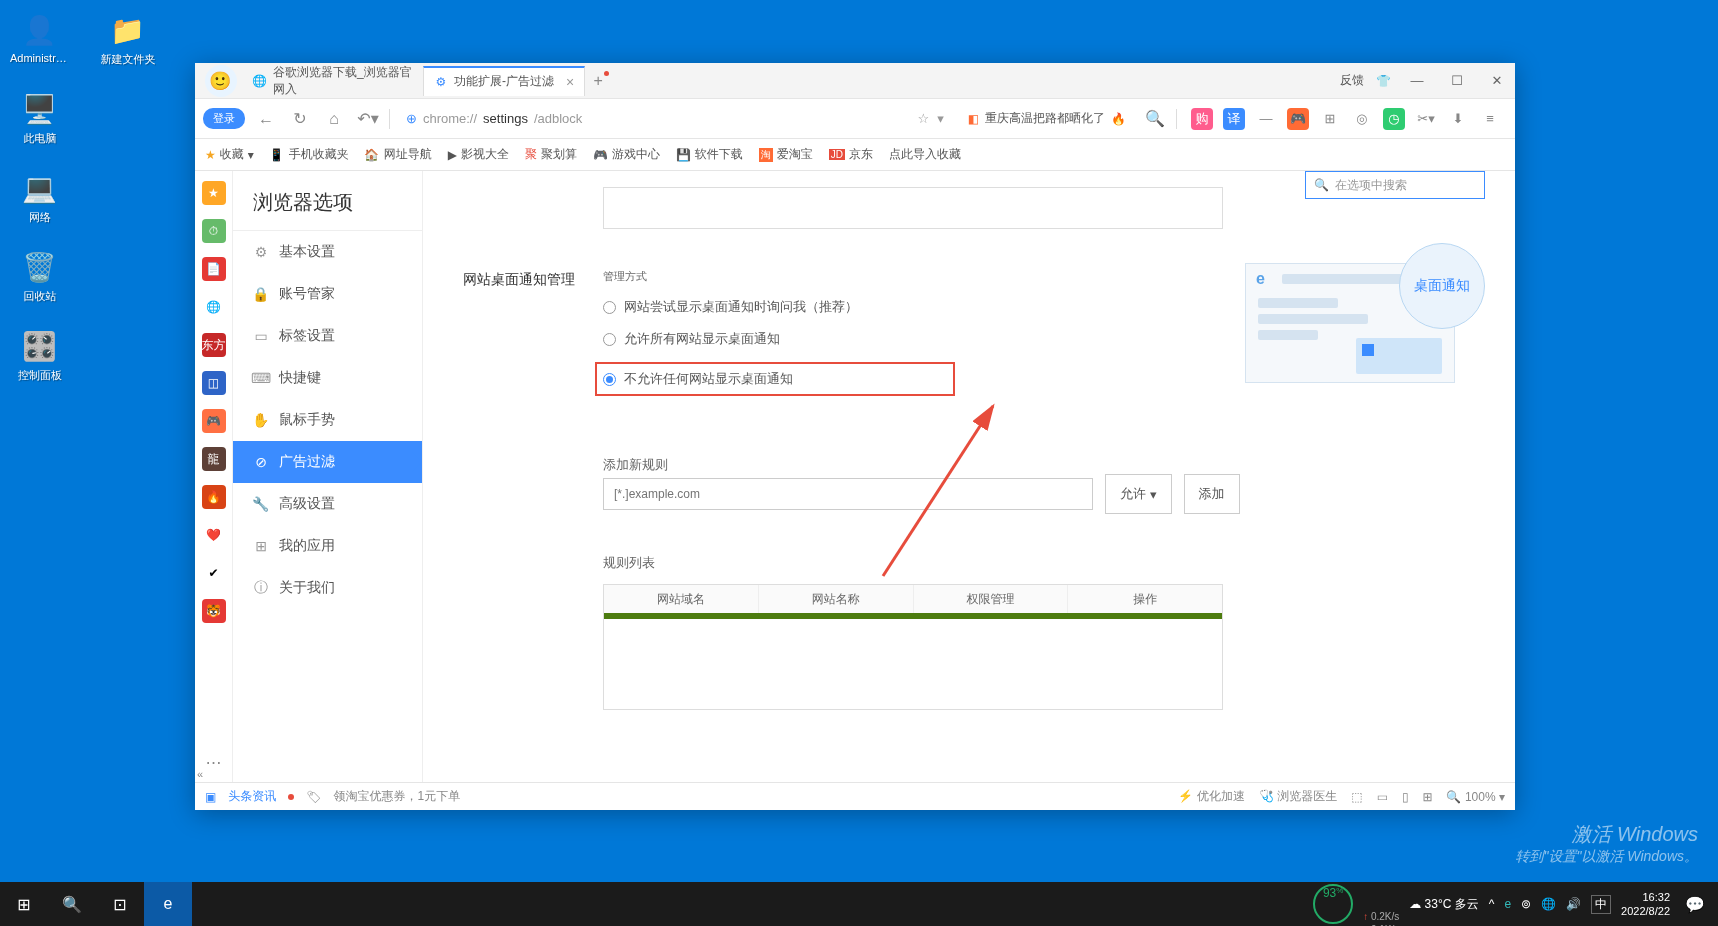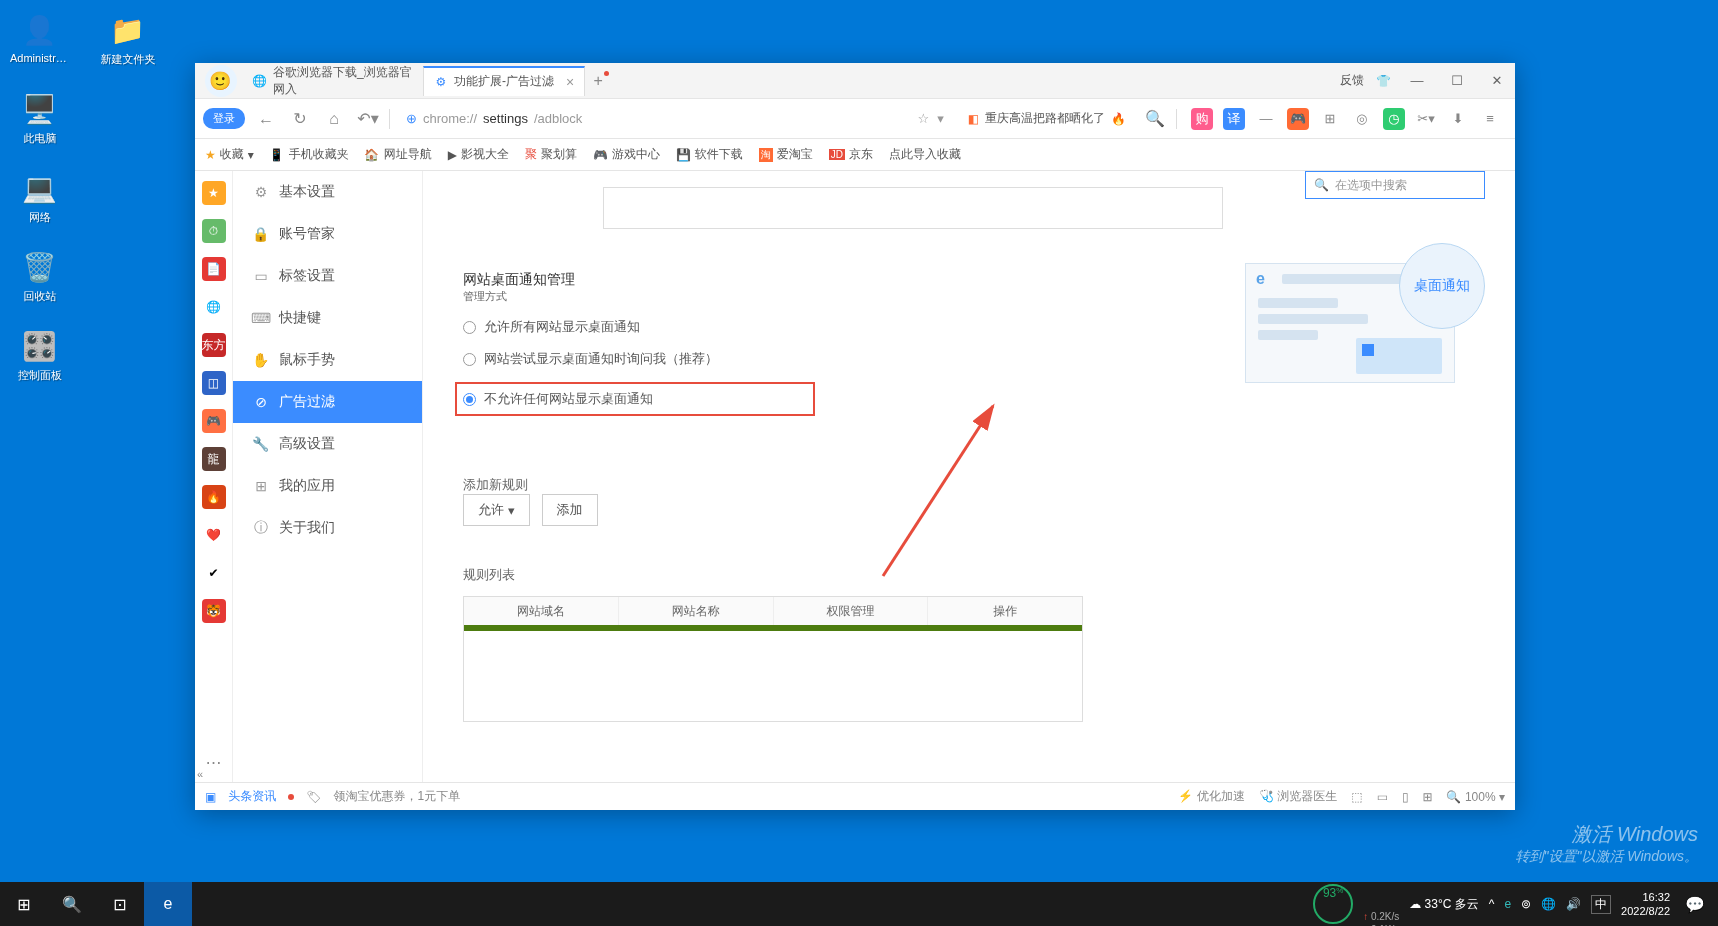--- a/index.html
+++ b/index.html
@@ -55,21 +55,21 @@
 .sidebar-item { display: flex; align-items: center; gap: 10px; height: 42px; padding: 0 20px; font-size: 14px; color: #555; cursor: pointer; position: relative; }
 .sidebar-item .sico { width: 16px; color: #999; display: inline-flex; justify-content: center; }
 .sidebar-item.active { background: #3b8cff; color: #fff; }
 .sidebar-item.active .sico { color: #fff; }
 .sidebar-item.active::after { content: ''; position: absolute; right: -10px; top: 50%; transform: translateY(-50%); border: 10px solid transparent; border-left-color: #3b8cff; }
 
 .main { flex: 1; padding: 16px 20px 0; position: relative; overflow: hidden; }
 .search-box { position: absolute; right: 30px; top: 0px; width: 180px; height: 28px; border: 1px solid #3b8cff; display: flex; align-items: center; padding: 0 8px; font-size: 12px; color: #999; gap: 6px; }
 .empty-box { margin-left: 160px; margin-top: 0; width: 620px; height: 42px; border: 1px solid #ddd; }
 
-.section { display: flex; margin-top: 40px; margin-left: 20px; flex-direction: column; }
+.section { display: flex; margin-top: 40px; margin-left: 20px; }
 .section-label { width: 140px; font-size: 14px; color: #333; padding-top: 2px; }
 .section-body { flex: 1; }
 .mgmt-title { font-size: 11px; color: #666; margin-bottom: 14px; }
 .radio-row { display: flex; align-items: center; gap: 8px; font-size: 13px; color: #555; margin-bottom: 14px; }
 .radio { width: 13px; height: 13px; border: 1px solid #999; border-radius: 50%; display: inline-flex; align-items: center; justify-content: center; }
 .radio.checked { border-color: #3b8cff; }
 .radio.checked::after { content: ''; width: 7px; height: 7px; background: #3b8cff; border-radius: 50%; }
 .highlight-box { border: 2px solid #e74c3c; padding: 6px 160px 6px 6px; margin-left: -8px; display: inline-flex; }
 
 .illustration { position: absolute; right: 40px; top: 80px; width: 230px; height: 140px; }
@@ -78,21 +78,21 @@
 .ill-line { position: absolute; background: #d5e3f0; height: 10px; border-radius: 2px; }
 .ill-bubble { position: absolute; right: -10px; top: -8px; width: 86px; height: 86px; background: #eaf3fc; border: 1px solid #b8d7f2; border-radius: 50%; display: flex; align-items: center; justify-content: center; color: #3b8cff; font-size: 14px; }
 .ill-notif { position: absolute; right: 12px; bottom: 8px; width: 86px; height: 36px; background: #cfe5f9; border-radius: 2px; }
 .ill-notif::before { content: ''; position: absolute; left: 6px; top: 6px; width: 12px; height: 12px; background: #3b8cff; }
 
 .arrow { position: absolute; left: 440px; top: 225px; pointer-events: none; }
 
 .add-rule-title { font-size: 13px; color: #666; margin-top: 10px; }
 .add-rule-row { display: flex; gap: 12px; align-items: center; }
 .rule-input { width: 490px; height: 32px; border: 1px solid #ccc; padding: 0 10px; font-size: 12px; color: #999; }
-.rule-btn { height: 32px; padding: 0 14px; border: 1px solid #ccc; background: #fff; font-size: 13px; color: #555; display: flex; align-items: center; gap: 4px; }
+.rule-btn { height: 40px; padding: 0 14px; border: 1px solid #ccc; background: #fff; font-size: 13px; color: #555; display: flex; align-items: center; gap: 4px; }
 
 .list-title { font-size: 13px; color: #666; margin-top: 40px; margin-bottom: 12px; }
 .table { width: 620px; border: 1px solid #ddd; }
 .table-head { display: flex; height: 34px; background: #fafafa; border-bottom: 6px solid #4d7c0f; }
 .table-head div { flex: 1; display: flex; align-items: center; justify-content: center; font-size: 12px; color: #666; border-right: 1px solid #eee; }
 .table-head div:last-child { border-right: none; }
 .table-body { height: 90px; }
 
 .statusbar { height: 28px; border-top: 1px solid #e5e5e5; display: flex; align-items: center; padding: 0 10px; font-size: 12px; color: #888; gap: 12px; }
 .statusbar .red-dot { width: 6px; height: 6px; background: #e74c3c; border-radius: 50%; display: inline-block; }
@@ -241,20 +241,21 @@
       <div class="sic" style="background:#5d4037">龍</div>
       <div class="sic" style="background:#d84315">🔥</div>
       <div class="sic" style="background:#fff">❤️</div>
       <div class="sic" style="background:#fff;color:#000">✔</div>
       <div class="sic" style="background:#e53935">🐯</div>
       <div class="dots">⋯</div>
       <div class="chev">«</div>
     </div>
 
     <div class="sidebar">
+      <div class="sidebar-title">浏览器选项</div>
       <div class="sidebar-item">
           <span class="sico">⚙</span>
           <span>基本设置</span>
         </div>
       <div class="sidebar-item">
           <span class="sico">🔒</span>
           <span>账号管家</span>
         </div>
       <div class="sidebar-item">
           <span class="sico">▭</span>
@@ -292,35 +293,36 @@
         <span>在选项中搜索</span>
       </div>
       <div class="empty-box"></div>
 
       <div class="section">
         <div class="section-label">网站桌面通知管理</div>
         <div class="section-body">
           <div class="mgmt-title">管理方式</div>
           <div class="radio-row">
               <span class="radio"></span>
-              <span>允许所有网站显示桌面通知</span>
+              <span>网站尝试显示桌面通知时询问我（推荐）</span>
             </div>
           <div class="radio-row">
               <span class="radio"></span>
-              <span>网站尝试显示桌面通知时询问我（推荐）</span>
+              <span>允许所有网站显示桌面通知</span>
             </div>
           <div class="highlight-box">
             <div class="radio-row" style="margin-bottom:0">
                 <span class="radio checked"></span>
                 <span>不允许任何网站显示桌面通知</span>
               </div>
           </div>
 
           <div class="add-rule-title" style="margin-top:60px">添加新规则</div>
           <div class="add-rule-row">
+            <input class="rule-input" placeholder="[*.]example.com" style="">
             <button class="rule-btn"><span>允许</span> ▾</button>
             <button class="rule-btn">添加</button>
           </div>
 
           <div class="list-title">规则列表</div>
           <div class="table">
             <div class="table-head">
               <div>网站域名</div>
               <div>网站名称</div>
               <div>权限管理</div>

